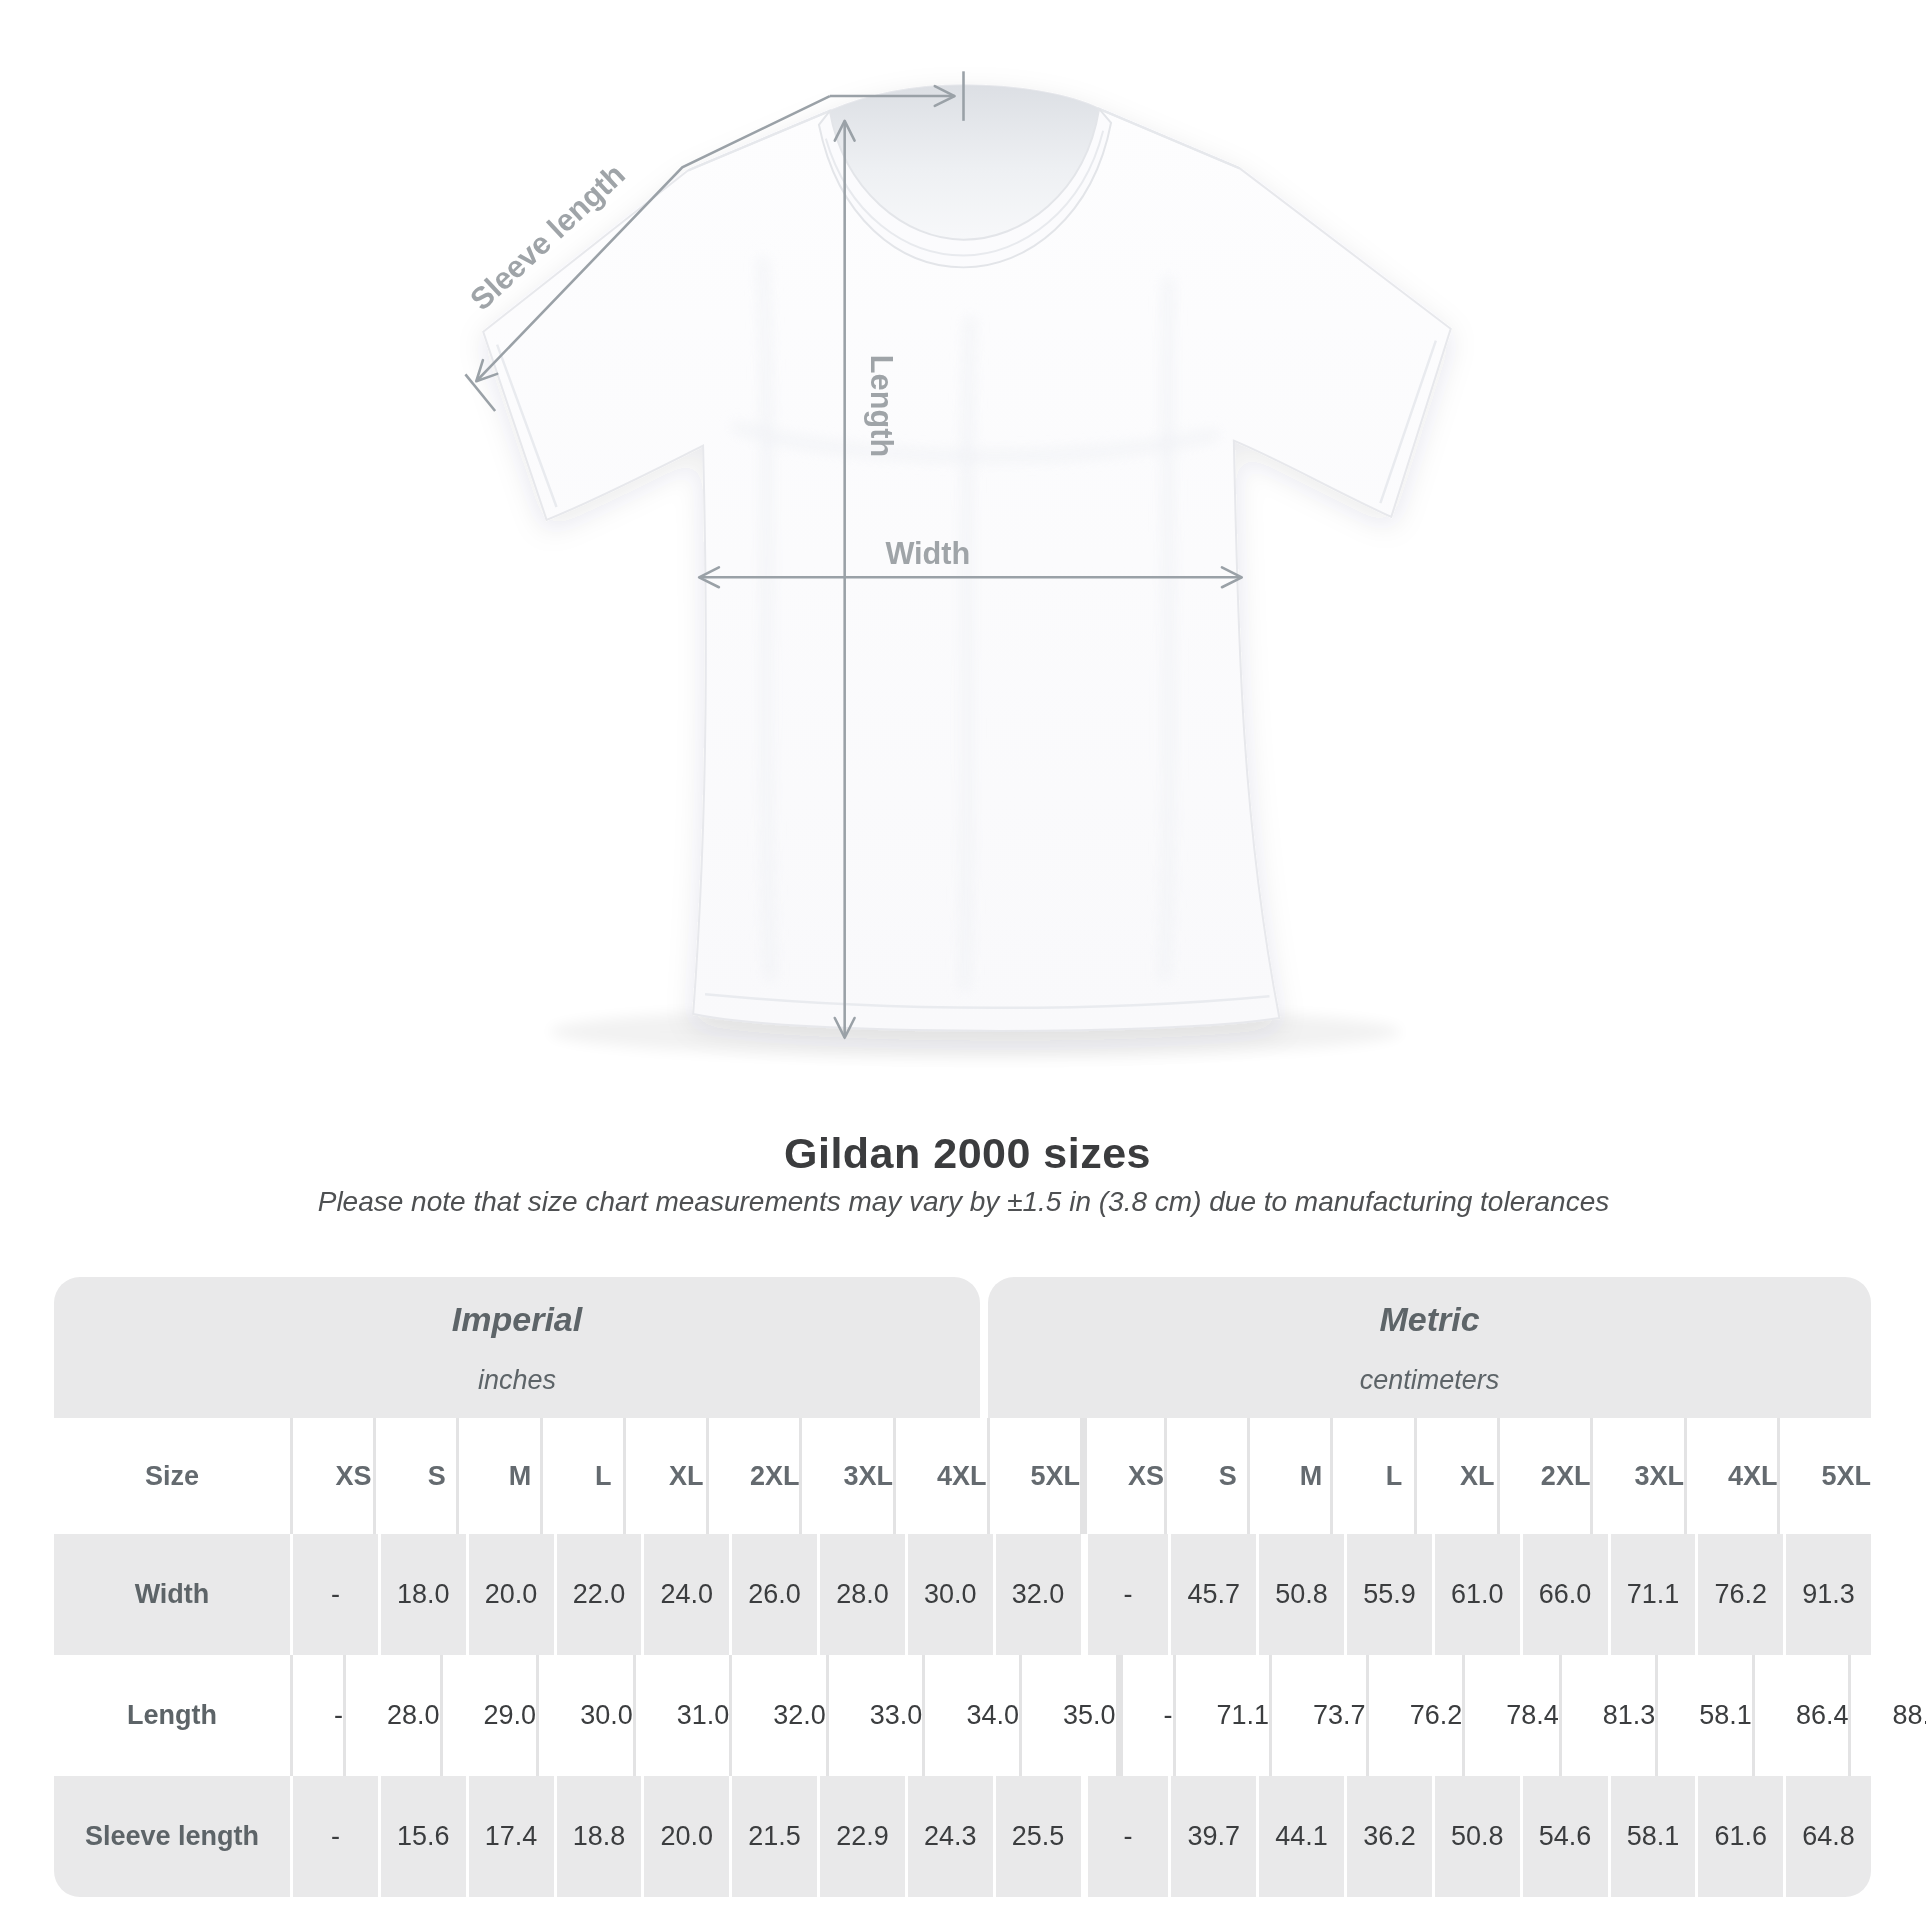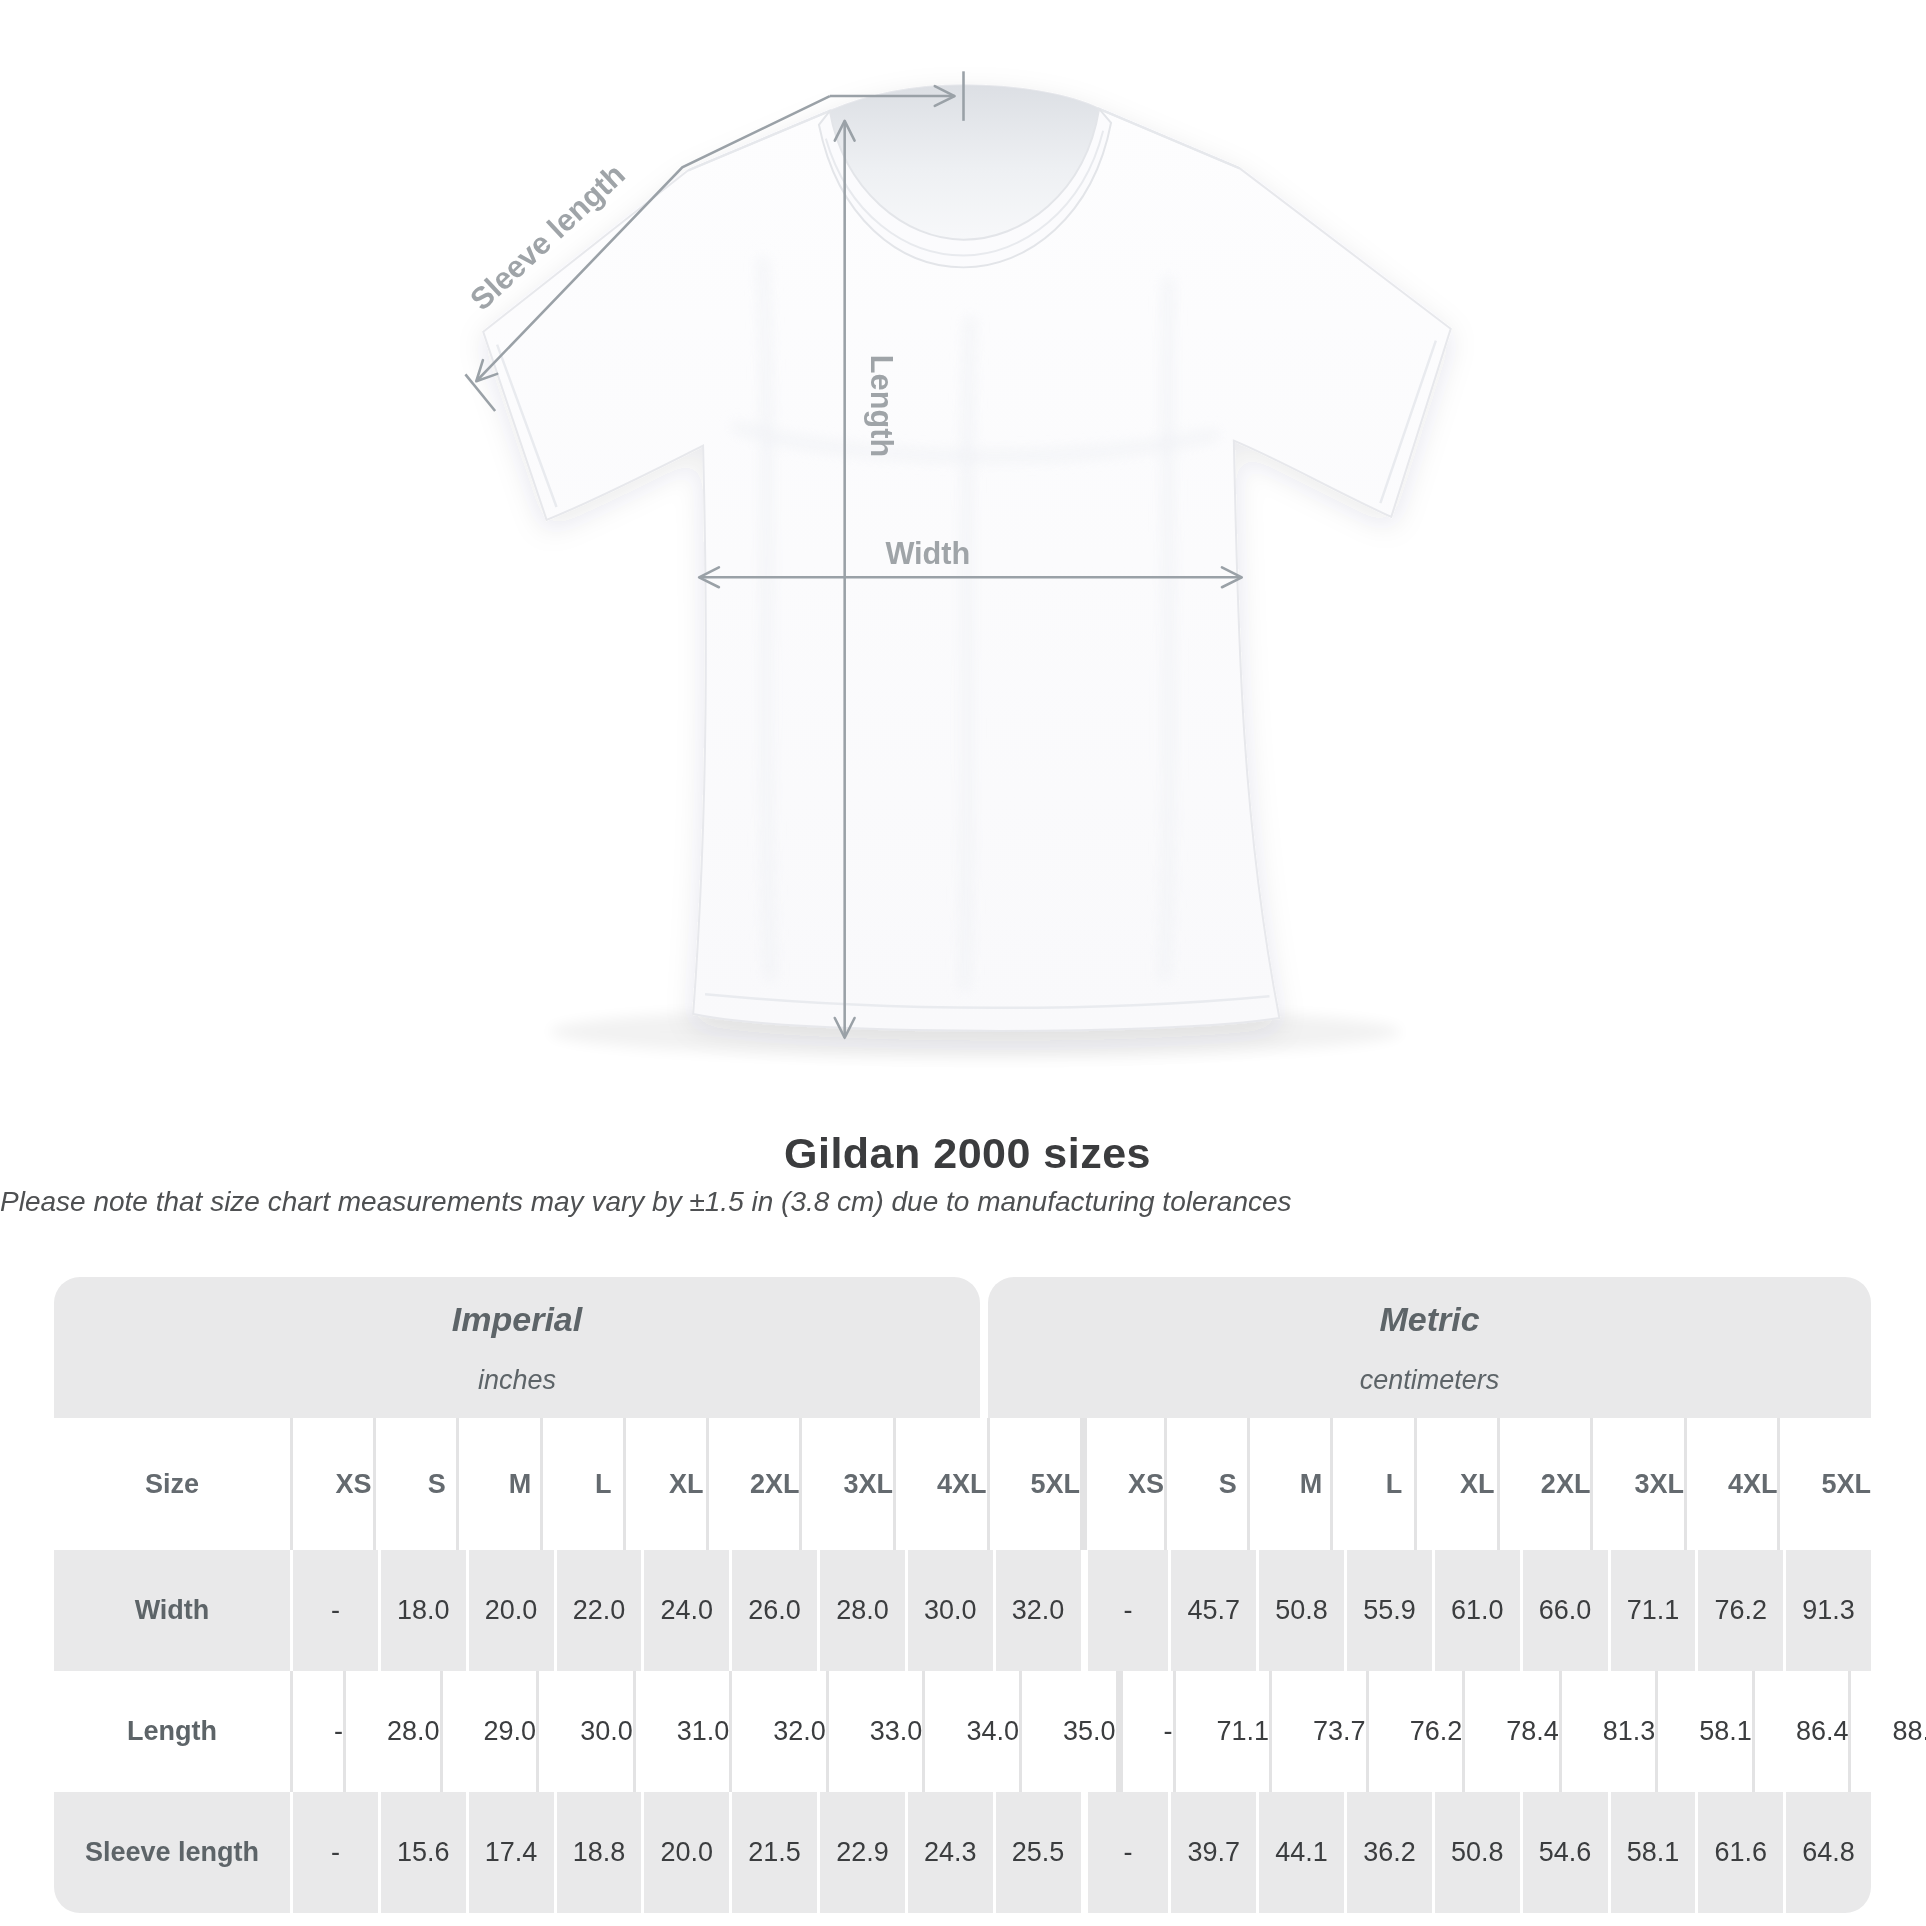--- a/index.html
+++ b/index.html
@@ -6,35 +6,35 @@
   body{width:1927px;height:1927px;font-family:"Liberation Sans",sans-serif;position:relative;overflow:hidden;}
 
   .page{position:relative;width:1927px;height:1927px;background:#fff;}
 
   
   .diagram-wrap{position:absolute;left:0;top:0;width:1927px;height:1119px;}
 
   
   .chart-title{position:absolute;left:0;top:1125px;width:100%;margin:4px;text-align:center;
     font-size:43px;font-weight:bold;color:#3b3c3e;letter-spacing:0.5px;}
-  .chart-subtitle{position:absolute;left:0;top:1186px;width:100%;margin:0;
+  .chart-subtitle{position:absolute;left:0;top:1186px;width:100%;margin:0;text-align:center;
     font-style:italic;font-size:28px;color:#4e5052;}
 
   
   .size-table{position:absolute;left:54px;top:1277px;width:1817px;}
 
   .group-row{display:grid;grid-template-columns:926px 8px 883px;height:141px;}
   .group-cell{background:#e9e9ea;border-radius:26px 26px 0 0;display:flex;flex-direction:column;
     align-items:center;justify-content:center;row-gap:8px;gap:26px;}
   .group-name{font-size:34px;font-weight:bold;font-style:italic;color:#5d6468;}
   .group-unit{font-size:27px;font-style:italic;color:#5d6468;}
   .group-gap{background:#ffffff;}
 
   .trow{display:grid;grid-template-columns:236px repeat(18,1fr);}
-  .trow.r-header{height:132px;background:#ffffff;}
+  .trow.r-header{height:116px;background:#ffffff;}
   .trow.r-data{height:121px;}
   .trow.r-gray{background:#e9e9ea;}
   .trow.r-white{background:#ffffff;}
   .trow.r-last{border-radius:0 0 26px 26px;overflow:hidden;}
 
   .tcell{display:flex;align-items:center;justify-content:center;
     font-size:27px;color:#3b3d3f;}
   .tcell.sep{border-left:3px solid transparent;}
   .trow.r-gray .tcell.sep{border-left-color:#ffffff;}
   .trow.r-white .tcell.sep,.trow.r-header .tcell.sep{border-left-color:#e3e3e4;padding-left:41px;}

